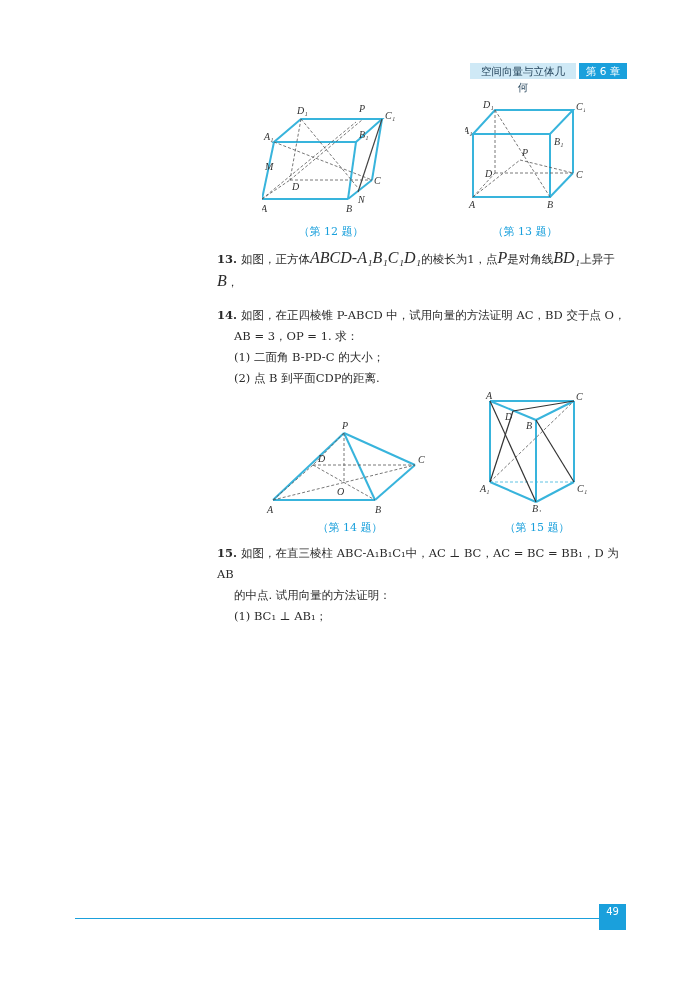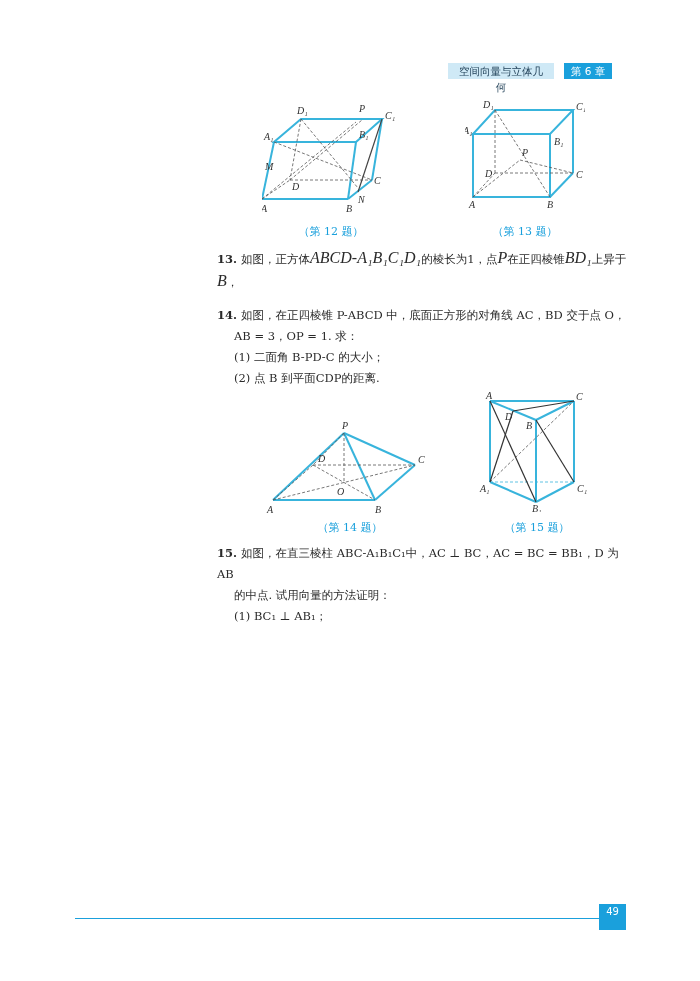--- a/index.html
+++ b/index.html
@@ -1,22 +1,22 @@
 <!DOCTYPE html>
 <html><head>
 <meta charset="utf-8">
 <style>
   html, body { margin:0; padding:0; background:#ffffff; }
   body { width:700px; height:981px; position:relative; overflow:hidden;
          font-family:"DejaVu Serif", serif; color:#2a2a2a; }
-  .hdr { position:absolute; top:63px; left:448px; height:16px; display:flex; }
+  .hdr { position:absolute; top:63px; left:470px; height:16px; display:flex; }
   .hdr-topic { background:#cfe9f6; color:#1d3d55; font-family:"DejaVu Sans", sans-serif;
                font-size:10.5px; line-height:16px; padding:0 8px; width:90px; text-align:center; }
   .hdr-ch { background:#1aa0dc; color:#ffffff; font-family:"DejaVu Sans", sans-serif;
-            font-size:10.5px; line-height:16px; margin-left:10px; width:48px; text-align:center; }
+            font-size:10.5px; line-height:16px; margin-left:3px; width:48px; text-align:center; }
   .fig { position:absolute; }
   .cap { position:absolute; font-size:11px; color:#1aa0dc; text-align:center; width:100px; }
   .prob { position:absolute; left:217px; width:415px; font-size:11.5px; line-height:21px; }
   .prob .num { font-weight:bold; font-family:"DejaVu Serif", serif; margin-right:4px;text-align:center; }
   .indent { padding-left:17px; }
   .m { font-style:italic; font-family:"Liberation Serif", serif; font-size:16px; }
   .frac { display:inline-block; vertical-align:middle; text-align:center; font-style:italic;
           font-family:"Liberation Serif", serif; font-size:12px; line-height:12px; margin:0 2px; }
   .frac .top { display:block; border-bottom:1px solid #2a2a2a; padding:0 2px; }
   .frac .bot { display:block; padding:0 2px; }
@@ -87,25 +87,25 @@
   <text x="89" y="45">B₁</text>
     <text x="57" y="56">P</text>
     <text x="20" y="77">D</text>
   <text x="111" y="78">C</text>
     <text x="4" y="108">A</text>
     <text x="82" y="108">B</text>
 </svg>
 <div class="cap" style="left:475px;top:224px">（第 13 题）</div>
 
 <div class="prob" style="top:247px">
-  <div><span class="num">13.</span><span>如图，正方体</span><span class="m">ABCD</span><span class="m">-A₁B₁C₁D₁</span><span>的棱长为1，点</span><span class="m">P</span><span>在正四棱锥</span><span class="m">BD₁</span><span>上异于</span><span class="m">B</span><span>，</span></div>
+  <div><span class="num">13.</span><span>如图，正方体</span><span class="m">ABCD</span><span class="m">-A₁B₁C₁D₁</span><span>的棱长为1，点</span><span class="m">P</span><span>是对角线</span><span class="m">BD₁</span><span>上异于</span><span class="m">B</span><span>，</span></div>
 </div>
 
 <div class="prob" style="top:305px">
-  <div><span class="num">14.</span><span>如图，在正四棱锥 P-ABCD 中，底面正方形的对角线 AC，BD 交于点 O，</span></div>
+  <div><span class="num">14.</span><span>如图，在正四棱锥 P-ABCD 中，试用向量的方法证明 AC，BD 交于点 O，</span></div>
   <div class="indent">AB = 3，OP = 1. 求：</div>
   <div class="indent">(1) 二面角 B-PD-C 的大小；</div>
   <div class="indent">(2) 点 B 到平面CDP的距离.</div>
 </div>
 
 <svg class="fig" style="left:265px;top:420px" width="165" height="100">
   <g fill="none" stroke="#38b4dc" stroke-width="2">
     <line x1="8" y1="80" x2="79" y2="13"></line>
     <line x1="79" y1="13" x2="110" y2="80"></line>
     <line x1="79" y1="13" x2="150" y2="45"></line>

